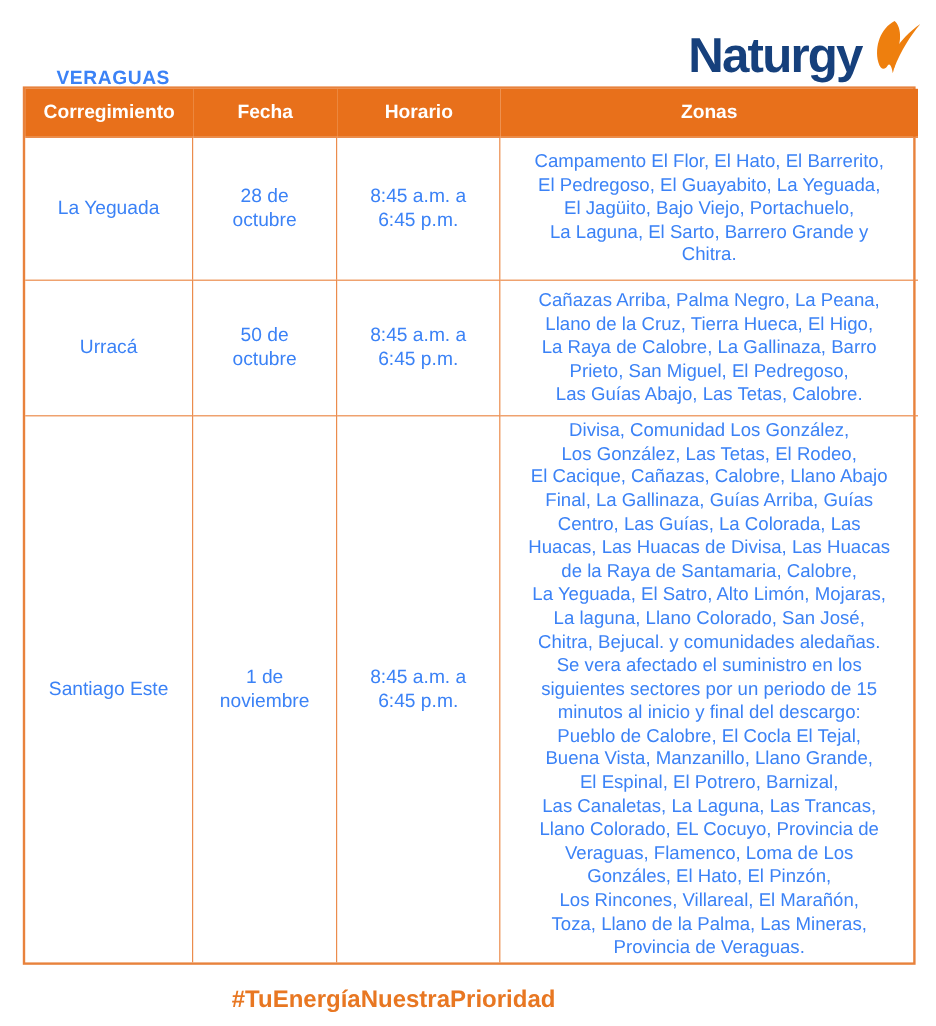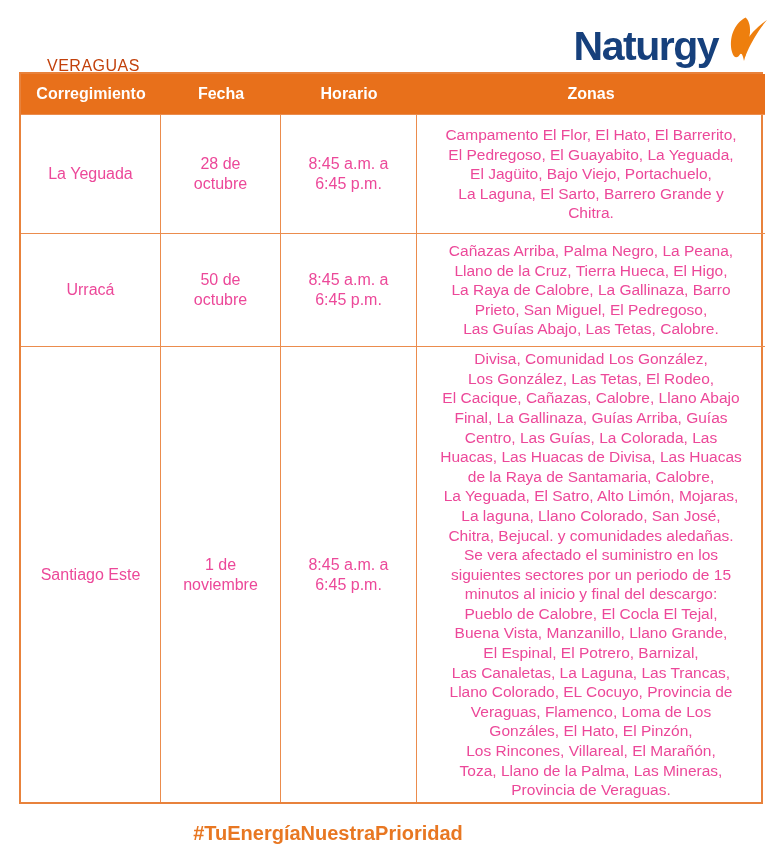--- a/index.html
+++ b/index.html
@@ -6,22 +6,22 @@
   .page{
     position:relative;
     width:780px;height:855px;
     background:#ffffff;
     font-family:"Liberation Sans", sans-serif;
     overflow:hidden;
   }
   
   .region-title{
     position:absolute;left:47px;top:57px;
-    font-size:16px;font-weight:normal;letter-spacing:.5px;
-    color:#c2410c;
+    font-size:16px;font-weight:bold;letter-spacing:.5px;
+    color:#3b82f6;
   }
   .logo{
     position:absolute;top:14px;right:10px;
     display:flex;align-items:flex-start;gap:2px;
   }
   .logo-text{
     font-size:41px;font-weight:bold;letter-spacing:-1.5px;
     color:#16407c;line-height:1;padding-top:12px;
   }
   .logo-icon{width:50px;height:54px;display:block;}
@@ -33,21 +33,21 @@
     grid-template-columns:140px 120px 136px 348px;
     grid-template-rows:40px 119px 113px 456px;
     border:2px solid #e8823c;
     box-sizing:border-box;
   }
   .cell{
     display:flex;align-items:center;justify-content:center;
     text-align:center;
     white-space:pre-line;
     box-sizing:border-box;
-    color:#ec4899;
+    color:#3b82f6;
     font-size:16px;line-height:20px;
     padding:2px 4px;
   }
   .cell.hdr{
     background:#e8701b;
     color:#ffffff;font-weight:bold;font-size:16px;
     border:none;
   }
   .cell.body{border-top:1.5px solid #eb8c4d;}
   .cell.colsep{border-right:1.5px solid #eb8c4d;}

